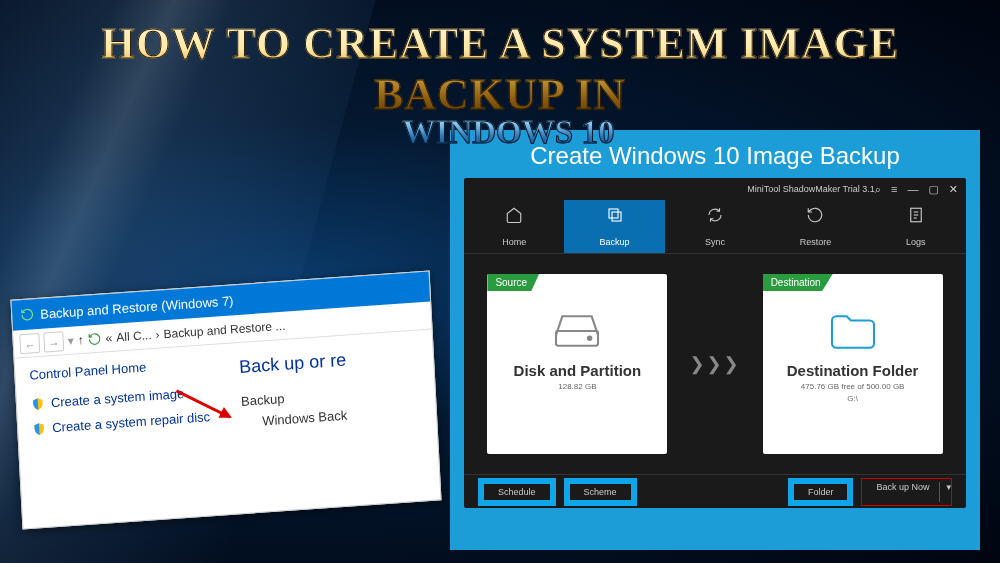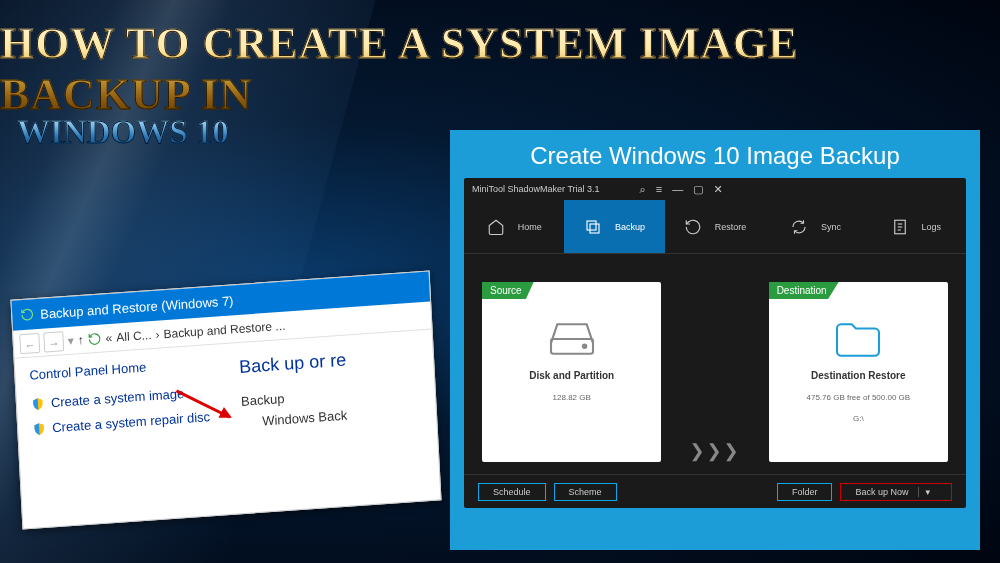--- a/index.html
+++ b/index.html
@@ -9,21 +9,21 @@
   font-family: Arial, sans-serif;
   position: relative;
   overflow: hidden;
 }
 
 body::before {
   content: ""; position: absolute; left: -200px; top: 0; width: 500px; height: 563px;
   background: linear-gradient(100deg, transparent 0%, rgba(120,180,240,0.15) 40%, rgba(180,220,255,0.25) 50%, rgba(120,180,240,0.15) 60%, transparent 100%);
   transform: skewX(-15deg);
 }
-.title-block { padding-top: 18px; position: relative; z-index: 1; }
+.title-block { text-align: center; padding-top: 18px; position: relative; z-index: 1; }
 .title-line1 {
   font-family: "Times New Roman", serif; font-weight: 900; font-size: 44px;
   background: linear-gradient(#fff5d8 0%, #ffe9a8 30%, #cfa23a 55%, #8a5a10 80%, #5a3800 100%);
   -webkit-background-clip: text; background-clip: text; color: transparent;
   -webkit-text-stroke: 1px #2a1a00;
   letter-spacing: 1px;
 }
 .title-line2 {
   font-family: "Times New Roman", serif; font-weight: 900; font-size: 33px;
   background: linear-gradient(#bfe6ff 0%, #7fbfe8 30%, #2f78b5 60%, #0a3a6a 100%);
@@ -69,58 +69,58 @@
 .mt-frame {
   position: absolute; right: 20px; top: 130px; width: 530px; height: 420px;
   background: #1d9dd8; padding: 12px 14px 20px 14px;
 }
 .mt-heading { color: #fff; font-size: 24px; font-weight: 300; text-align: center; margin-bottom: 8px; }
 .mt-app {
   background: #1a1a1a; color: #ddd; width: 100%; height: 330px; border-radius: 2px;
   display: flex; flex-direction: column; font-size: 10px;
 }
 .mt-titlebar {
-  height: 22px; display: flex; align-items: center; justify-content: flex-start;
-  padding: 4px 8px; color: #ccc; font-size: 9px; gap: 40px;
+  height: 22px; display: flex; align-items: center; justify-content: flex-end;
+  padding: 4px 8px; color: #ccc; font-size: 9px;
 }
 .mt-win-btns { display: flex; gap: 10px; font-size: 11px; }
 .mt-toolbar {
   display: flex; height: 54px; border-bottom: 1px solid #333;
 }
 .mt-tool {
-  flex: 1; display: flex; flex-direction: row; align-items: center; justify-content: center;
+  flex: 1; display: flex; flex-direction: column; align-items: center; justify-content: center;
   gap: 13px; font-size: 9px; color: #ccc; cursor: pointer;
 }
 .mt-tool.active { background: #0a6fb0; color: #fff; }
 .mt-tool svg { width: 18px; height: 18px; }
-.mt-main { flex: 1; display: flex; align-items: flex-end; justify-content: center; gap: 28px; padding: 12px 18px; }
+.mt-main { flex: 1; display: flex; align-items: center; justify-content: center; gap: 22px; padding: 12px 18px; }
 .mt-card {
   width: 180px; height: 180px; background: #fff; border-radius: 2px; position: relative;
   display: flex; flex-direction: column; align-items: center; color: #333;
 }
 .mt-card-head {
   position: absolute; top: 0; left: 0; background: #2a9c3f; color: #fff;
   font-size: 10px; padding: 3px 12px 3px 8px;
   clip-path: polygon(0 0, 100% 0, 85% 100%, 0 100%);
 }
 .mt-card-icon { margin-top: 36px; width: 52px; height: 42px; color: #888; }
 .mt-card-icon.dest { color: #1d9dd8; }
-.mt-card-title { font-size: 10px; font-weight: bold; margin-top: 10px; }
-.mt-card-sub { font-size: 8px; color: #666; margin-top: 12px; text-align: center; padding: 0 8px; }
+.mt-card-title { font-size: 15px; font-weight: bold; margin-top: 10px; }
+.mt-card-sub { font-size: 8px; color: #666; margin-top: 3px; text-align: center; padding: 0 8px; }
 .mt-arrows { color: #888; font-size: 18px; letter-spacing: 2px; }
 .mt-footer {
   height: 34px; border-top: 1px solid #333; display: flex; align-items: center;
   justify-content: space-between; padding: 0 14px;
 }
 .mt-btn {
-  border: 1px solid #0ea5e9; color: #ccc; font-size: 9px; padding: 3px 14px;
+  border: 6px solid #0ea5e9; color: #ccc; font-size: 9px; padding: 3px 14px;
   background: transparent; cursor: pointer;
 }
 .mt-btn-group { display: flex; gap: 8px; }
-.mt-btn.primary { border: 1px solid #c00; padding-right: 21px; display: flex; justify-content: flex-end; }
+.mt-btn.primary { border: 1px solid #c00; padding-right: 0; display: flex; justify-content: flex-end; }
 .mt-btn.primary .main { padding-right: 10px; border-right: 1px solid #555; }
 .mt-btn.primary .drop { padding-left: 6px; }
 .recycle-icon { width: 14px; height: 14px; }
 </style>
 </head>
 <body>
 
 <div class="title-block">
   <div class="title-line1">HOW TO CREATE A SYSTEM IMAGE BACKUP IN</div>
   <div class="title-line2">WINDOWS 10</div>
@@ -197,31 +197,31 @@
       </div>
       <div class="mt-tool active">
         <svg viewBox="0 0 24 24" fill="none" stroke="currentColor" stroke-width="1.5">
             <rect x="4" y="4" width="12" height="12"></rect>
             <rect x="8" y="8" width="12" height="12"></rect>
           </svg>
         <span>Backup</span>
       </div>
       <div class="mt-tool">
         <svg viewBox="0 0 24 24" fill="none" stroke="currentColor" stroke-width="1.5">
+            <path d="M4 12a8 8 0 0 1 14-5M20 12a8 8 0 0 1-14 5"></path>
+            <path d="M18 3v4h-4M6 21v-4h4"></path>
+          </svg>
+        <span>Sync</span>
+      </div>
+      <div class="mt-tool">
+        <svg viewBox="0 0 24 24" fill="none" stroke="currentColor" stroke-width="1.5">
             <path d="M3 12a9 9 0 1 0 3-6.7L3 8"></path>
             <path d="M3 3v5h5"></path>
           </svg>
         <span>Restore</span>
-      </div>
-      <div class="mt-tool">
-        <svg viewBox="0 0 24 24" fill="none" stroke="currentColor" stroke-width="1.5">
-            <path d="M4 12a8 8 0 0 1 14-5M20 12a8 8 0 0 1-14 5"></path>
-            <path d="M18 3v4h-4M6 21v-4h4"></path>
-          </svg>
-        <span>Sync</span>
       </div>
       <div class="mt-tool">
         <svg viewBox="0 0 24 24" fill="none" stroke="currentColor" stroke-width="1.5">
             <rect x="5" y="3" width="14" height="18"></rect>
             <line x1="9" y1="8" x2="15" y2="8"></line>
             <line x1="9" y1="12" x2="15" y2="12"></line>
             <line x1="9" y1="16" x2="13" y2="16"></line>
           </svg>
         <span>Logs</span>
       </div>
@@ -236,21 +236,21 @@
           </svg>
         <div class="mt-card-title">Disk and Partition</div>
         <div class="mt-card-sub">128.82 GB</div>
       </div>
       <div class="mt-arrows">❯❯❯</div>
       <div class="mt-card">
         <div class="mt-card-head">Destination</div>
         <svg class="mt-card-icon dest" viewBox="0 0 24 20" fill="none" stroke="currentColor" stroke-width="1">
             <path d="M2 5a2 2 0 0 1 2-2h5l2 2h9a2 2 0 0 1 2 2v9a2 2 0 0 1-2 2H4a2 2 0 0 1-2-2V5z"></path>
           </svg>
-        <div class="mt-card-title">Destination Restore</div>
+        <div class="mt-card-title">Destination Folder</div>
         <div class="mt-card-sub">475.76 GB free of 500.00 GB</div>
         <div class="mt-card-sub">G:\</div>
       </div>
     </div>
     <div class="mt-footer">
       <div class="mt-btn-group">
         <button class="mt-btn">Schedule</button>
         <button class="mt-btn">Scheme</button>
       </div>
       <div class="mt-btn-group">

